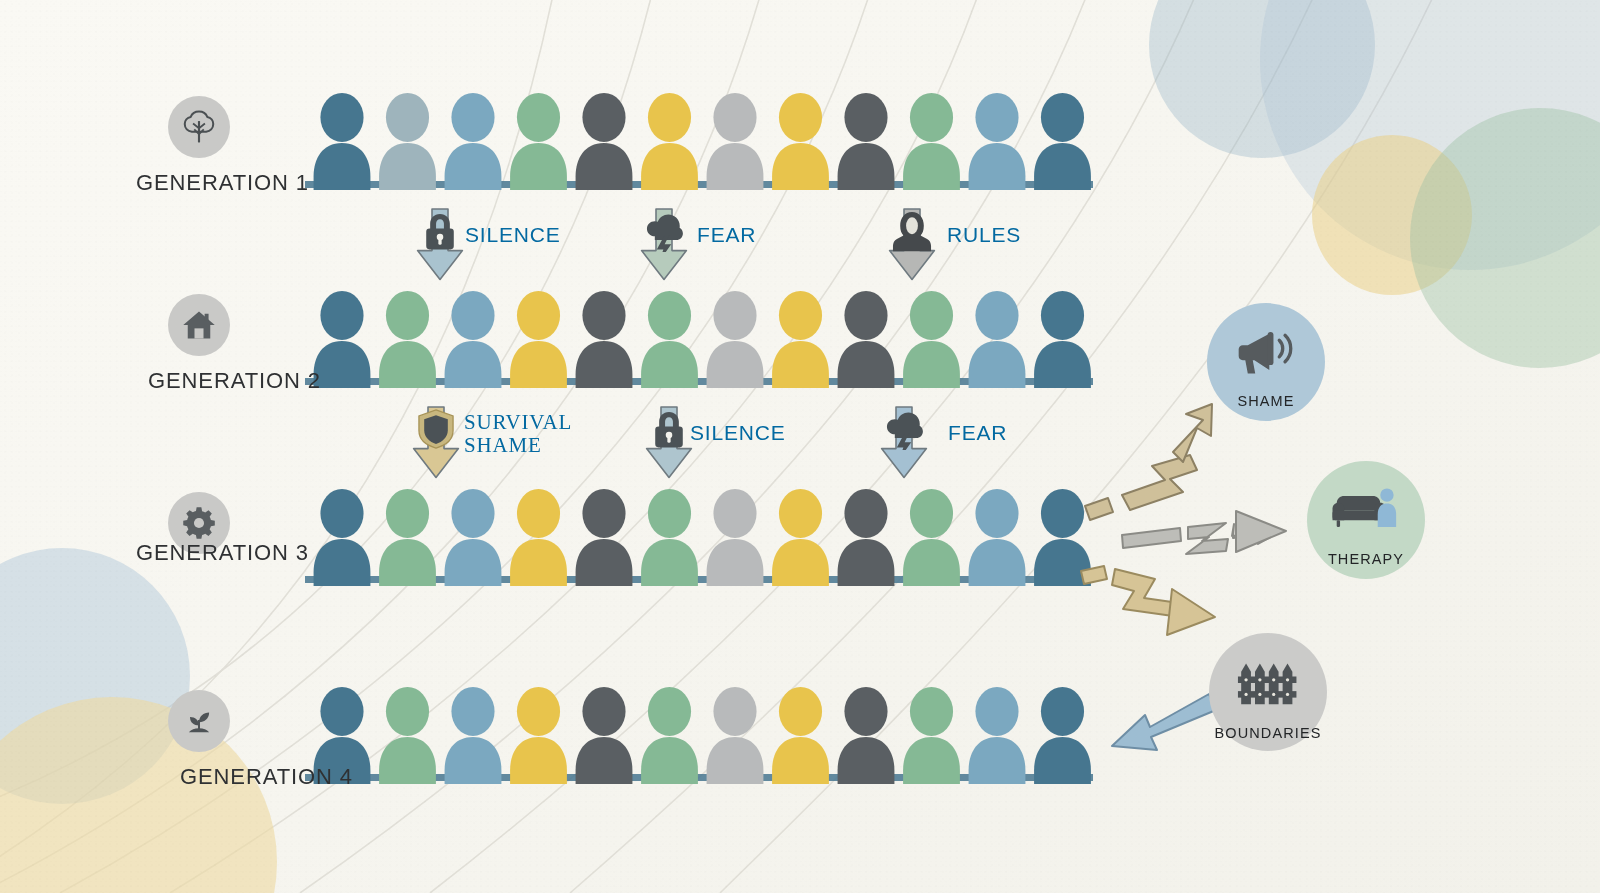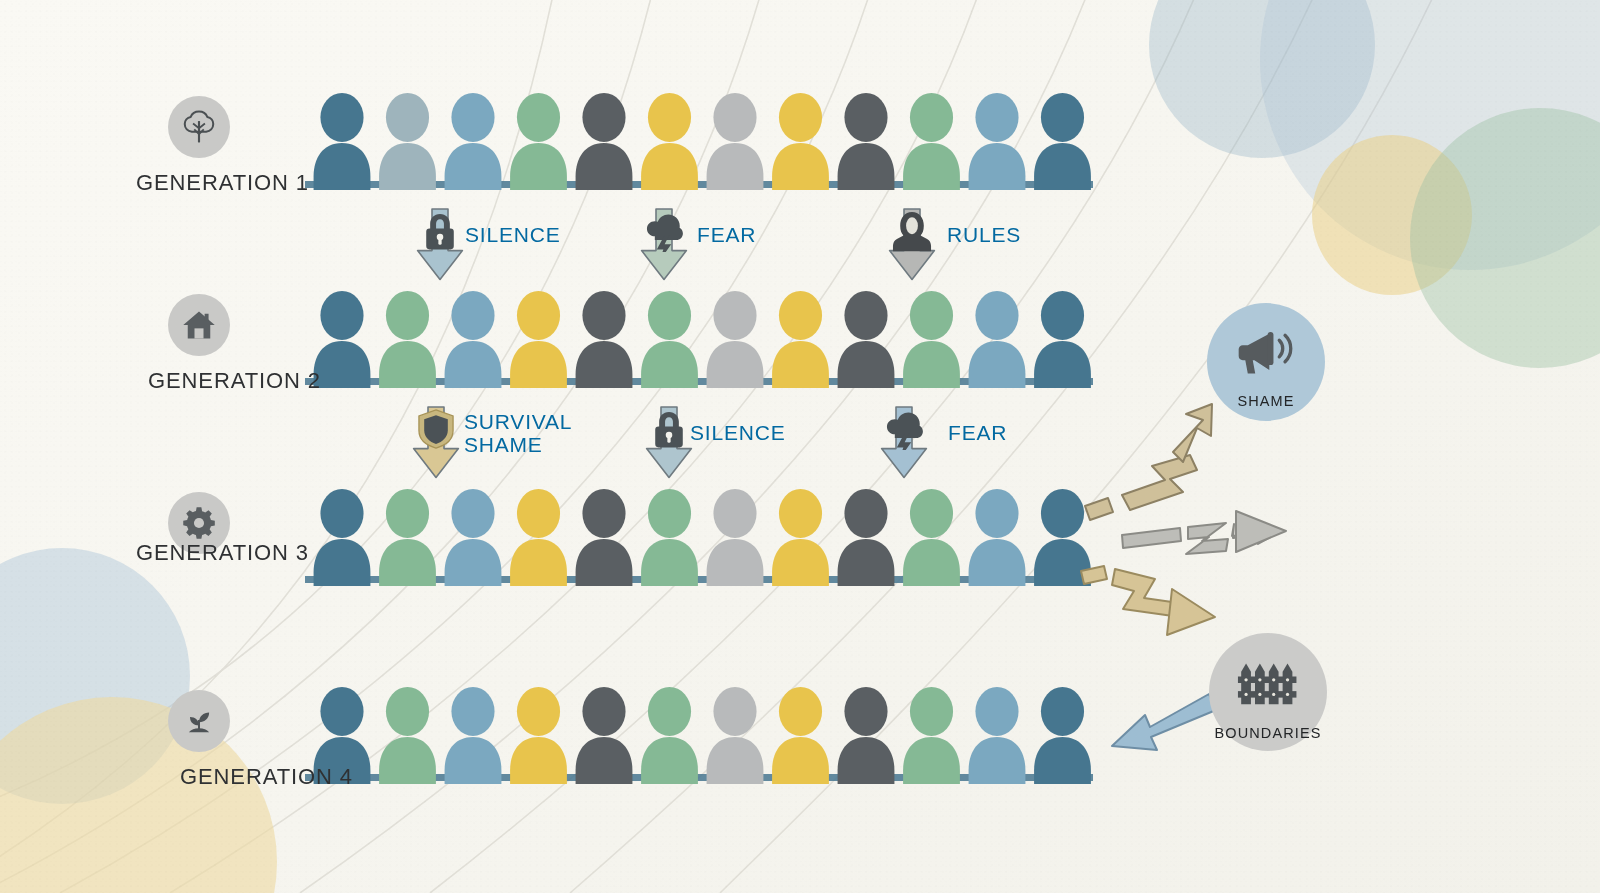--- a/index.html
+++ b/index.html
@@ -339,34 +339,40 @@
     <svg width="36" height="36" viewBox="0 0 64 64">
         <use href="#sproutGlyph"></use>
       </svg>
   </div>
   <div class="gen-label" style="left:136px; top:764px;margin-left:44px;">GENERATION 4</div>
 
   <div class="arrow-label" style="left:465px; top:224px;">SILENCE</div>
   <div class="arrow-label" style="left:697px; top:224px;">FEAR</div>
   <div class="arrow-label" style="left:947px; top:224px;">RULES</div>
 
-  <div class="arrow-label" style="left:464px; top:411px;">
+  <div class="arrow-label" style="left:464px; top:411px;font-family:Liberation Serif, serif;">
     <div>SURVIVAL</div>
     <div>SHAME</div>
   </div>
   <div class="arrow-label" style="left:690px; top:422px;">SILENCE</div>
   <div class="arrow-label" style="left:948px; top:422px;">FEAR</div>
 
   <div class="outcome" style="left:1207px; top:303px; background:#afc8d8;">
     <svg class="outcome-ico" width="60" height="53" viewBox="0 0 72 64">
         <use href="#megaGlyph"></use>
       </svg>
     <span class="outcome-label">SHAME</span>
   </div>
 
+  <div class="outcome" style="left:1307px; top:461px; background:#c3d9c6;">
+    <svg class="outcome-ico" width="72" height="47" viewBox="0 0 86 56">
+        <use href="#couchGlyph"></use>
+      </svg>
+    <span class="outcome-label">THERAPY</span>
+  </div>
 
   <div class="outcome" style="left:1209px; top:633px; background:#cbcbc9;text-decoration:underline;">
     <svg class="outcome-ico" width="62" height="52" viewBox="0 0 76 64">
         <use href="#fenceGlyph"></use>
       </svg>
     <span class="outcome-label" style="bottom:10px;">BOUNDARIES</span>
   </div>
 
 </div>
 

